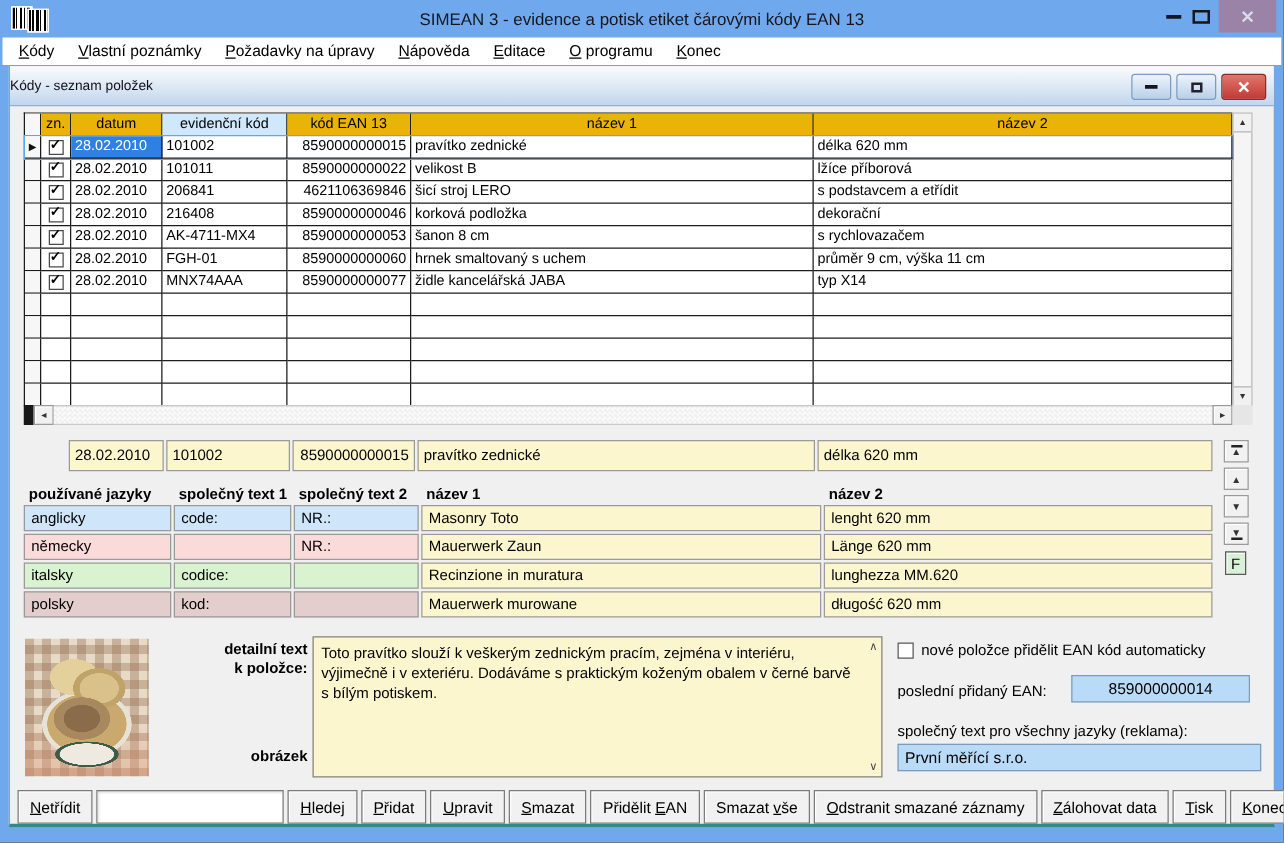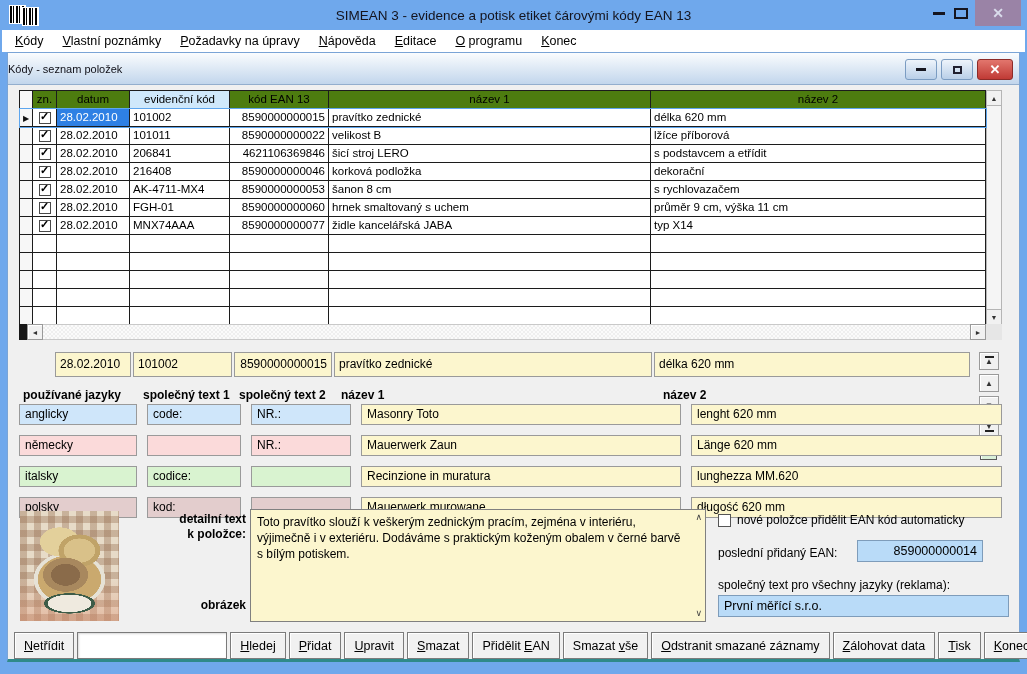--- a/index.html
+++ b/index.html
@@ -41,21 +41,21 @@
     background:linear-gradient(#eef4fb,#b9cfe8); display:flex; align-items:center; justify-content:center; }
   .restore-glyph{ width:9px; height:8px; border:2px solid #202030; }
   .child-close{ background:linear-gradient(#e2766d,#c03a35); border-color:#8d2b28;
     color:#fff; font-weight:bold; font-size:13px; }
 
   
   .data-grid{ top:90px; left:19px; width:967px; border-top:1px solid #1c1c1c; border-left:1px solid #1c1c1c; background:#fff; }
   .trow{ display:grid; grid-template-columns:13px 24px 73px 100px 99px 322px 1fr; height:18px; background:#fff; }
   .tc{ border-right:1px solid #1c1c1c; border-bottom:1px solid #1c1c1c;
     font-size:11.5px; line-height:17px; padding:0 3px; overflow:hidden; white-space:nowrap; }
-  .th{ background:#4d7c0f; text-align:center; padding:0; }
+  .th{ background:#eab308; text-align:center; padding:0; }
   .th-hl{ background:#cfe8fb; }
   .ind{ background:#f7f7f7; padding:0; text-align:center; }
   .zn{ display:flex; align-items:center; justify-content:center; padding:0; }
   .ean{ text-align:right; }
   .sel{ box-shadow:0 0 0 1px #5ea6ee; position:relative; z-index:2; }
   .selcell{ background:#2e80e4; color:#fff; }
   .cb{ width:12px; height:12px; background:#fff; border:1px solid #4a4a4a;
     display:flex; align-items:center; justify-content:center; }
   .ck{ font-size:11px; font-weight:bold; line-height:1; margin-top:-2px; }
   .ptr{ font-size:8px; line-height:16px; color:#111; }
@@ -87,21 +87,21 @@
   .navbar1{ width:9px; height:2px; background:#222; margin-bottom:-1px; }
   .navbar2{ width:9px; height:2px; background:#222; margin-top:-1px; }
   .f-btn{ top:441px; left:980px; width:17px; height:19px; background:#d9f0d9; border:1px solid #5a5a5a;
     font-size:12px; color:#000; }
 
   
   .lang-headers{ top:388px; left:19px; width:951px; display:grid;
     grid-template-columns:120px 96px 102px 322px 311px; font-size:12px; font-weight:bold; }
   .lang-headers div{ padding-left:4px; white-space:nowrap; }
   .language-grid{ top:404px; left:19px; width:839px; display:grid;
-    grid-template-columns:118px 94px 100px 320px 311px; grid-auto-rows:21px; gap:10px; }
+    grid-template-columns:118px 94px 100px 320px 311px; grid-auto-rows:21px; gap:2px; }
   .lc{ border:1px solid #9a9a9a; font-size:12px; line-height:19px; padding:0 5px;
     overflow:hidden; white-space:nowrap; }
   .ly{ background:#fcf6ce; }
 
   
   .photo{ top:511px; left:20px; width:99px; height:110px;
     background-color:#e7dbc8;
     background-image:
       radial-gradient(ellipse 40px 16px at 50% 84%, #efeadf 0 54%, #3d5c48 55% 63%, transparent 64%),
       radial-gradient(ellipse 32px 24px at 46% 58%, #8a6b4a 0 45%, #a8885e 46% 70%, transparent 71%),
@@ -113,21 +113,21 @@
       repeating-linear-gradient(90deg, rgba(150,110,80,.38) 0 7px, rgba(255,255,255,0) 7px 14px); }
   .lblblock{ left:128px; width:118px; text-align:right; font-size:12px; font-weight:bold; line-height:15px; }
   .detail-textarea{ top:509px; left:250px; width:456px; height:113px; background:#fcf6ce;
     border:1px solid #808080; font-size:12px; line-height:16px; padding:4px 18px 4px 6px; overflow:hidden; }
   .chev{ position:absolute; right:3px; font-size:9px; color:#444; line-height:1; }
 
   .checkbox{ top:514px; left:718px; width:13px; height:13px; background:#fff; border:1px solid #555; }
   .plain{ font-size:12px; white-space:nowrap; }
   .bluefield{ background:#b9dbf8; border:1px solid #7e9cba; font-size:12.5px; line-height:20px;
     height:22px; padding:0 5px; overflow:hidden; white-space:nowrap; }
-  .f-lastean{ top:540px; left:857px; width:126px; text-align:right; }
+  .f-lastean{ top:540px; left:857px; width:143px; text-align:center; }
   .f-common{ top:595px; left:718px; width:291px; }
 
   
   .toolbar{ top:632px; left:14px; width:999px; height:27px; display:flex; gap:3px; align-items:stretch; }
   .btn{ background:#f1f1f1; border:1px solid #7b7b7b; box-shadow:inset 1px 1px 0 #fff;
     font-family:"Liberation Sans",sans-serif; font-size:12.5px; padding:0 9px; white-space:nowrap; }
   .search-box{ width:150px; flex-shrink:1; background:#fff; border:1px solid #7a7a7a;
     box-shadow:inset 1px 1px 2px rgba(0,0,0,.15); font-size:12.5px; padding:0 4px;
     font-family:"Liberation Sans",sans-serif; }
 </style>

